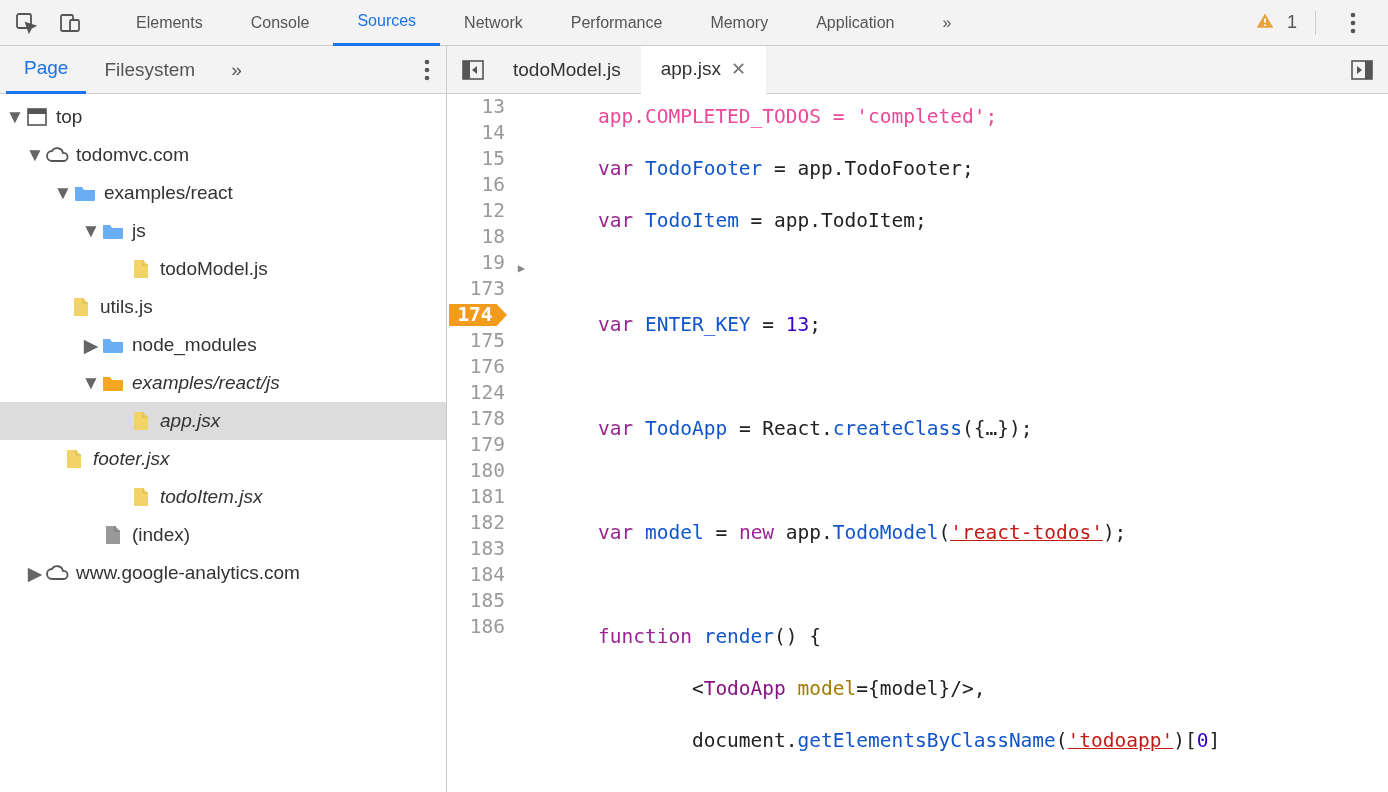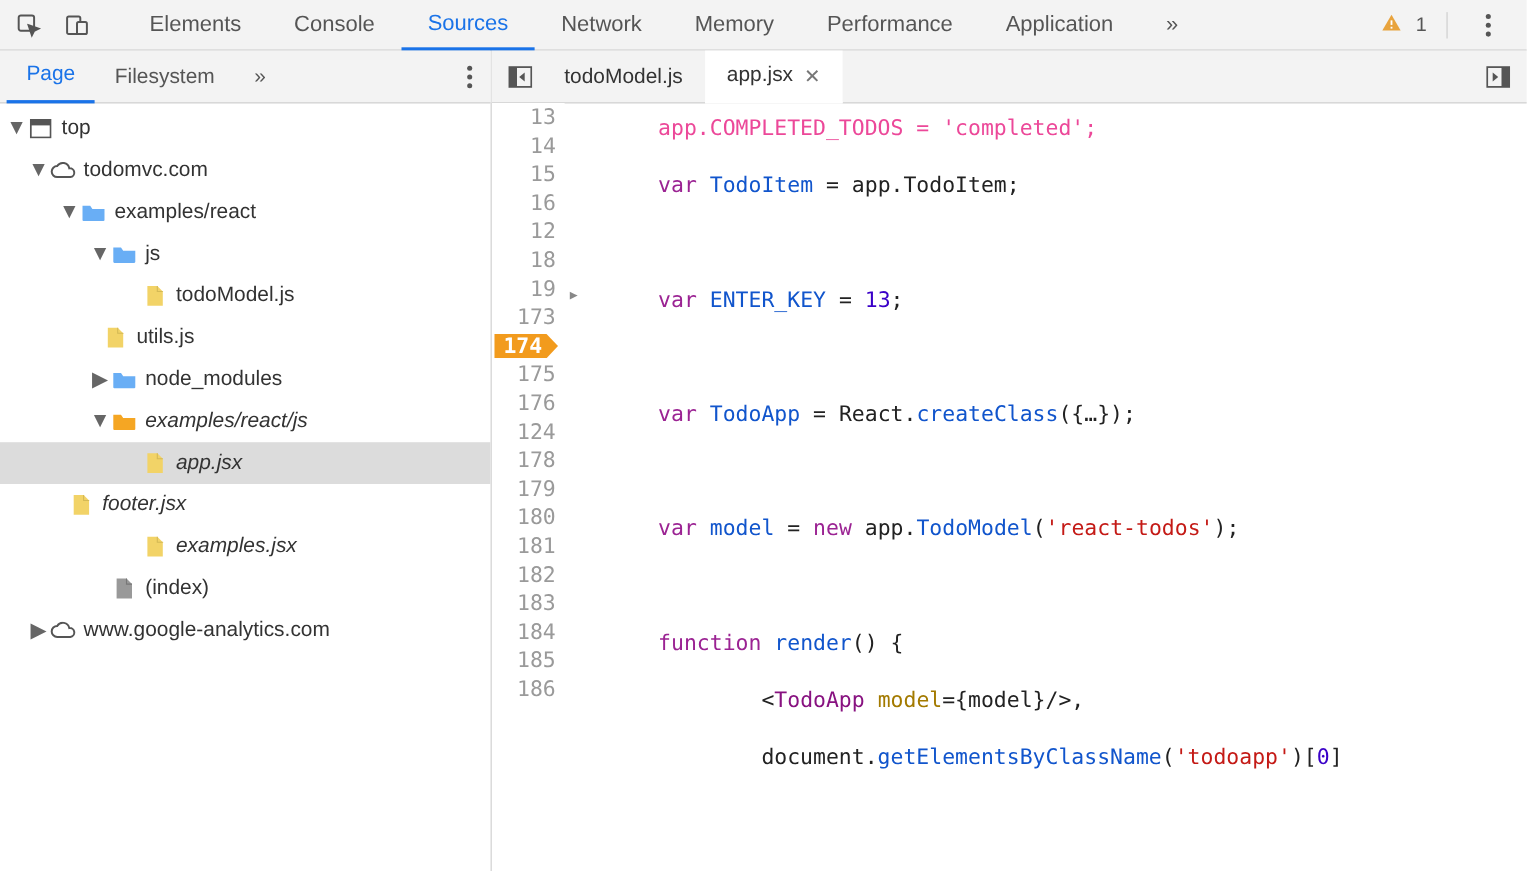--- a/index.html
+++ b/index.html
@@ -37,21 +37,21 @@
   flex: 1;
   gap: 0;
   padding-left: 20px;
 }
 .tab-top {
   padding: 0 24px;
   height: 46px;
   display: flex;
   align-items: center;
   color: #555;
-  font-size: 20px;
+  font-size: 16px;
   cursor: pointer;
   text-align: center;
 }
 .tab-top.active {
   color: #1a73e8;
   border-bottom: 3px solid #1a73e8;
 }
 .toolbar-right {
   display: flex;
   align-items: center;
@@ -189,21 +189,21 @@
   flex:1;
   padding-left: 38px;
   white-space: pre;
   color:#222;
 }
 .code .cl { height:26px; }
 .kw { color:#9b2393; }
 .def { color:#1155cc; }
 .fn { color:#1155cc; }
 .num { color:#3a00c8; }
-.str { color:#c41a16; }
+.str { color:#c41a16;text-decoration:underline; }
 .jsx { color:#881280; }
 .attr { color:#a37a00; }
 .partial { color:#ec4899; }
 </style>
 </head>
 <body>
 
 <div class="toolbar">
   <div class="tb-icon">
     <svg width="24" height="24" viewBox="0 0 24 24" fill="none" stroke="#555" stroke-width="1.8">
@@ -215,22 +215,22 @@
     <svg width="24" height="24" viewBox="0 0 24 24" fill="none" stroke="#555" stroke-width="1.8">
         <rect x="3" y="4" width="12" height="16" rx="1.5"></rect>
         <rect x="12" y="9" width="9" height="11" rx="1.5" fill="#f3f3f3"></rect>
       </svg>
   </div>
   <div class="tabs-top">
     <div class="tab-top">Elements</div>
     <div class="tab-top">Console</div>
     <div class="tab-top active">Sources</div>
     <div class="tab-top">Network</div>
+    <div class="tab-top">Performance</div>
     <div class="tab-top">Memory</div>
-    <div class="tab-top">Performance</div>
     <div class="tab-top">Application</div>
     <div class="tab-top">»</div>
   </div>
   <div class="toolbar-right">
     <span class="warn-tri">
       <svg width="20" height="20" viewBox="0 0 24 24">
           <path fill="#e8a33d" d="M12 3 L22 20 H2 Z"></path>
           <rect x="11" y="9" width="2" height="5" fill="#fff"></rect>
           <rect x="11" y="16" width="2" height="2" fill="#fff"></rect>
         </svg>
@@ -304,21 +304,21 @@
       </div>
       <div class="tree-row" style="padding-left:128px">
         <span class="icon-slot">
           <svg width="18" height="20">
               <path class="file-yellow" d="M2 1h9l5 5v13H2z"></path>
               <path d="M11 1v5h5" fill="none" stroke="#d4b955"></path>
             </svg>
         </span>
         <span class="lbl">todoModel.js</span>
       </div>
-      <div class="tree-row" style="padding-left:92px">
+      <div class="tree-row" style="padding-left:68px">
         <span class="icon-slot">
           <svg width="18" height="20">
               <path class="file-yellow" d="M2 1h9l5 5v13H2z"></path>
               <path d="M11 1v5h5" fill="none" stroke="#d4b955"></path>
             </svg>
         </span>
         <span class="lbl">utils.js</span>
       </div>
       <div class="tree-row" style="padding-left:82px">
         <span class="tw">▶</span>
@@ -356,21 +356,21 @@
         </span>
         <span class="lbl italic">footer.jsx</span>
       </div>
       <div class="tree-row" style="padding-left:128px">
         <span class="icon-slot">
           <svg width="18" height="20">
               <path class="file-yellow" d="M2 1h9l5 5v13H2z"></path>
               <path d="M11 1v5h5" fill="none" stroke="#d4b955"></path>
             </svg>
         </span>
-        <span class="lbl italic">examples.jsx</span>
+        <span class="lbl italic">todoItem.jsx</span>
       </div>
       <div class="tree-row" style="padding-left:100px">
         <span class="icon-slot">
           <svg width="18" height="20">
               <path class="file-grey" d="M2 1h9l5 5v13H2z"></path>
               <path d="M11 1v5h5" fill="none" stroke="#777"></path>
             </svg>
         </span>
         <span class="lbl">(index)</span>
       </div>
@@ -433,20 +433,21 @@
         <div class="gl">180</div>
         <div class="gl">181</div>
         <div class="gl">182</div>
         <div class="gl">183</div>
         <div class="gl">184</div>
         <div class="gl">185</div>
         <div class="gl">186</div>
       </div>
       <div class="code">
 <div class="cl partial" style="margin-top:-16px">    app.COMPLETED_TODOS = 'completed';</div>
+<div class="cl">    <span class="kw">var</span> <span class="def">TodoFooter</span><span> = app.TodoFooter;</span></div>
 <div class="cl">    <span class="kw">var</span> <span class="def">TodoItem</span><span> = app.TodoItem;</span></div>
 <div class="cl"></div>
 <div class="cl">    <span class="kw">var</span> <span class="def">ENTER_KEY</span><span> = </span><span class="num">13</span><span>;</span></div>
 <div class="cl"></div>
 <div class="cl">    <span class="kw">var</span> <span class="def">TodoApp</span><span> = React.</span><span class="fn">createClass</span><span>({…});</span></div>
 <div class="cl"></div>
 <div class="cl">    <span class="kw">var</span> <span class="def">model</span><span> = </span><span class="kw">new</span><span> app.</span><span class="fn">TodoModel</span><span>(</span><span class="str">'react-todos'</span><span>);</span></div>
 <div class="cl"></div>
 <div class="cl">    <span class="kw">function</span> <span class="def">render</span><span>() {</span></div>
 <div class="cl">            <span>&lt;</span><span class="jsx">TodoApp</span><span> </span><span class="attr">model</span><span>={model}</span><span>/&gt;</span><span>,</span></div>

